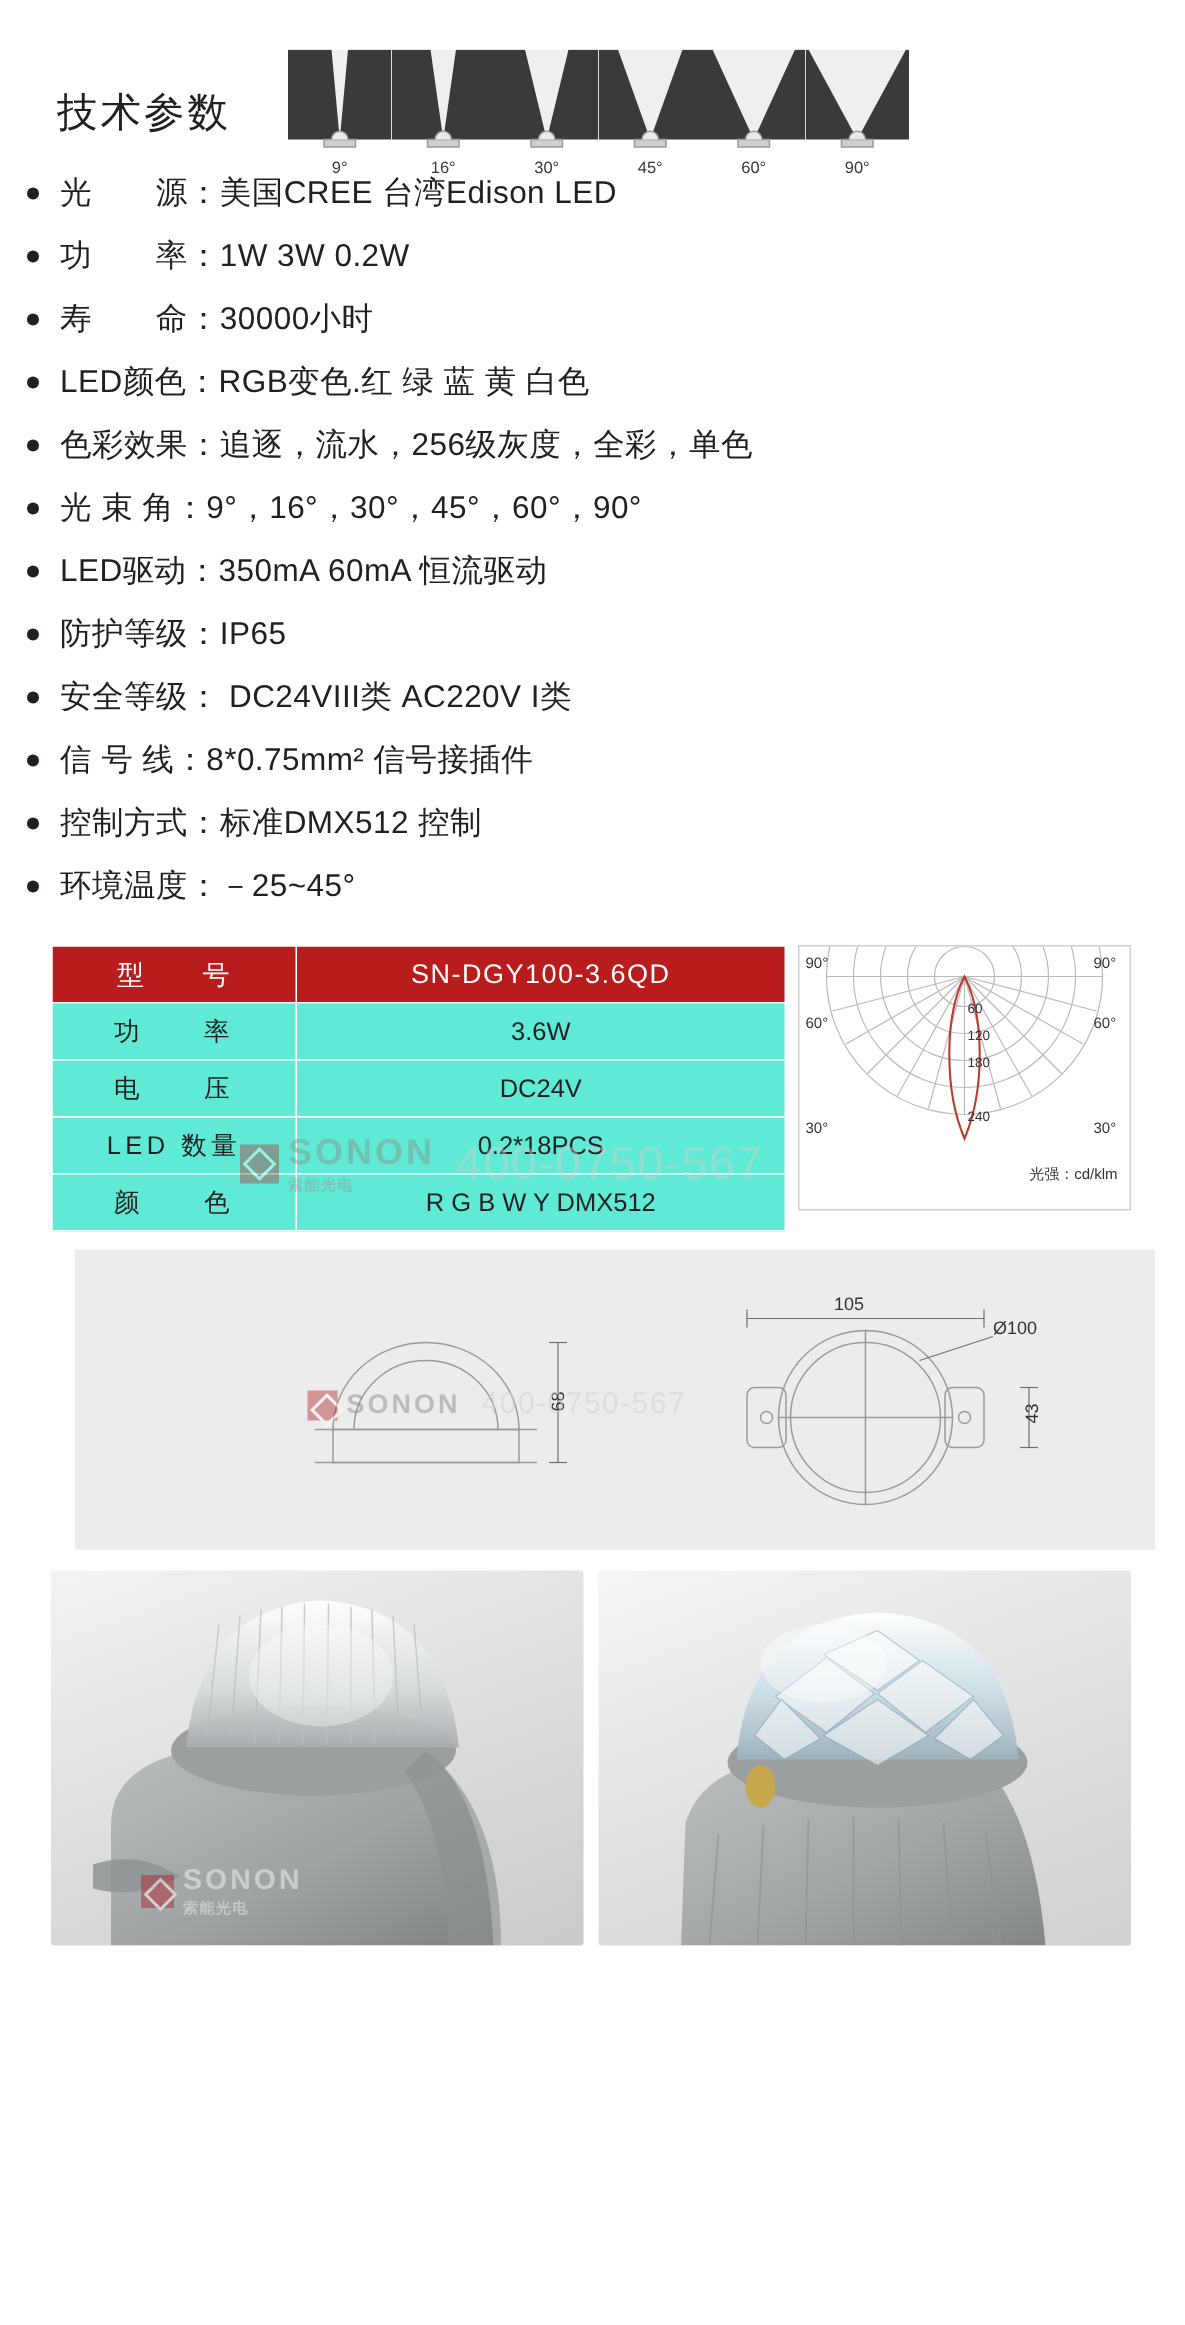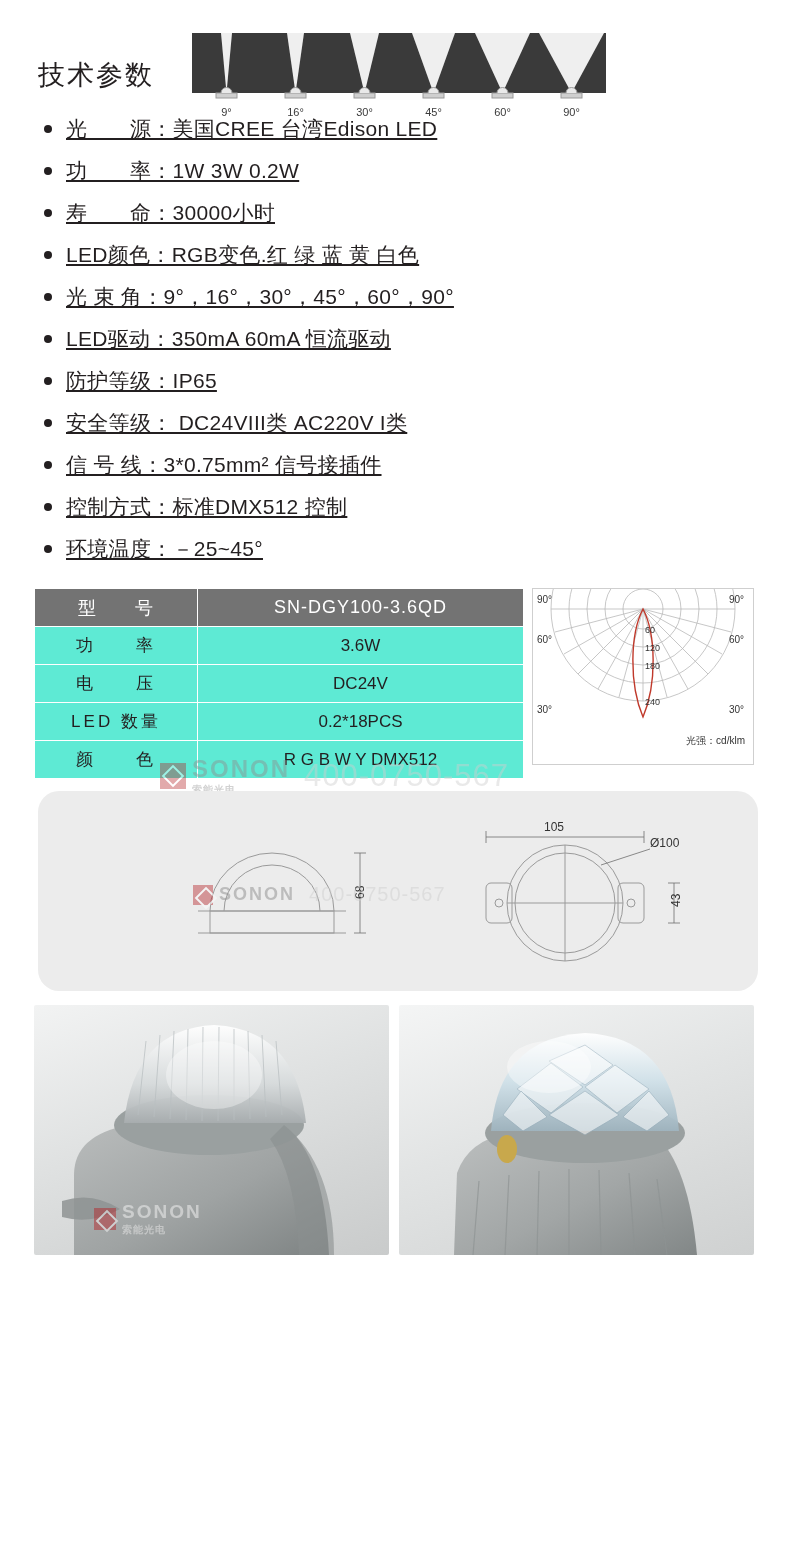--- a/index.html
+++ b/index.html
@@ -52,22 +52,21 @@
     font-size: 11px;
     color: #3a3a3a;
     margin-top: 5px;
     font-family: "Liberation Sans", sans-serif;
   }
 
   
   .spec-list {
     list-style: none;
     margin: 18px 0 0 0;
-    padding: 0 0 0 40px;
-    text-decoration: underline;
+    padding: 0 0 0 14px;
   }
   .spec-list li {
     position: relative;
     font-size: 21px;
     line-height: 42px;
     color: #231f20;
     padding-left: 26px;
     white-space: nowrap;
     letter-spacing: 0.3px;
   }
@@ -151,21 +150,21 @@
   }
   table.model-table td {
     border: 1px solid #ffffff;
     height: 35px;
     font-size: 17px;
     text-align: center;
     background: #5eead4;
     color: #231f20;
   }
   table.model-table tr.head td {
-    background: #737373;
+    background: #b91c1c;
     color: #ffffff;
     font-size: 18px;
     letter-spacing: 1px;
   }
   table.model-table td.k {
     width: 160px;
     letter-spacing: 3px;
   }
 
   .polar-box {
@@ -181,27 +180,26 @@
   .polar-caption {
     position: absolute;
     right: 8px;
     bottom: 16px;
     font-size: 10px;
     color: #333;
   }
 
   
   .dim-box {
-    margin: 12px 0 0 38px;
+    margin: 12px 0 0 50px;
     width: 720px;
     height: 200px;
     background: #ececec;
     position: relative;
     box-sizing: border-box;
-    border-radius: 21px;
   }
   .dim-watermark {
     position: absolute;
     left: 155px;
     top: 92px;
     display: flex;
     align-items: center;
     opacity: 0.5;
   }
   .dim-watermark .wm-name { font-size: 18px; }
@@ -327,25 +325,26 @@
     </div>
 
   </div>
 </div>
 
 <ul class="spec-list">
   <li>光　　源：美国CREE  台湾Edison LED</li>
   <li>功　　率：1W  3W  0.2W</li>
   <li>寿　　命：30000小时</li>
   <li>LED颜色：RGB变色.红 绿 蓝 黄 白色</li>
+  <li>色彩效果：追逐，流水，256级灰度，全彩，单色</li>
   <li>光 束 角：9°，16°，30°，45°，60°，90°</li>
   <li>LED驱动：350mA  60mA  恒流驱动</li>
   <li>防护等级：IP65</li>
   <li>安全等级： DC24VIII类  AC220V I类</li>
-  <li>信 号 线：3*0.75mm² 信号接插件</li>
+  <li>信 号 线：8*0.75mm² 信号接插件</li>
   <li>控制方式：标准DMX512 控制</li>
   <li>环境温度：－25~45°</li>
 </ul>
 
 <div class="watermark">
   <div class="wm-logo">
     <div class="wm-mark"></div>
     <div>
       <div class="wm-name">SONON</div>
       <div class="wm-sub">索能光电</div>

